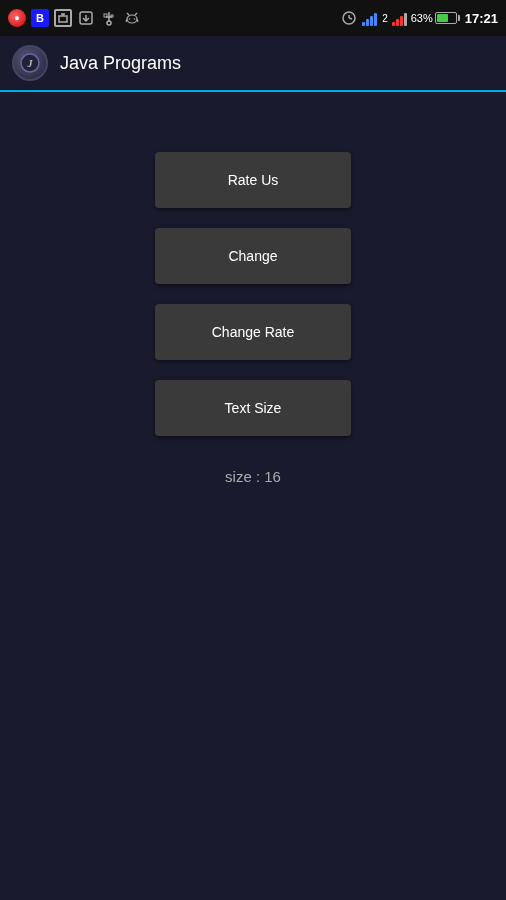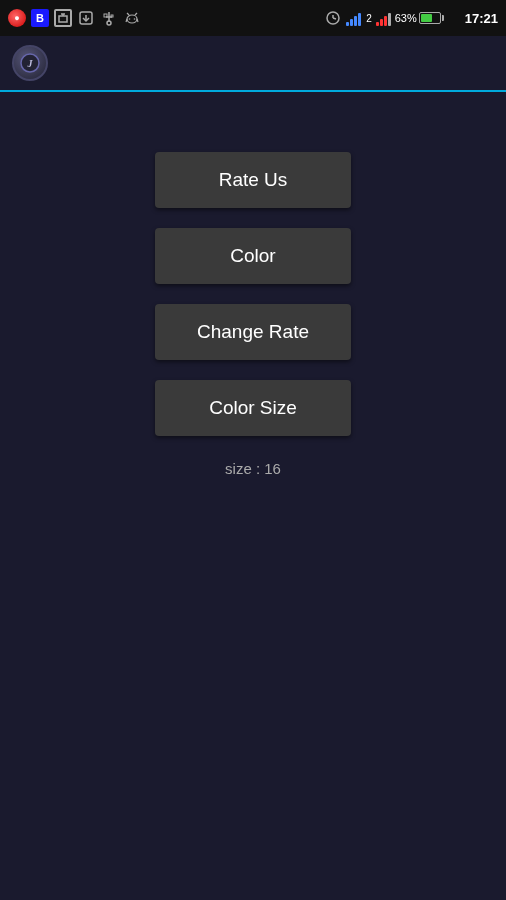--- a/index.html
+++ b/index.html
@@ -145,21 +145,21 @@
       height: 100%;
       width: 63%;
       background-color: #44cc44;
       border-radius: 1px;
     }
 
     .time-text {
       color: white;
       font-size: 13px;
       font-weight: bold;
-      margin-left: 20px;
+      margin-left: 4px;
     }
 
     
     .app-header {
       width: 100%;
       height: 56px;
       background-color: #1a1a2e;
       border-bottom: 2px solid #00aadd;
       display: flex;
       align-items: center;
@@ -199,32 +199,32 @@
       gap: 20px;
     }
 
     .menu-button {
       width: 196px;
       height: 56px;
       background-color: #3a3a3a;
       border: none;
       border-radius: 4px;
       color: white;
-      font-size: 19px;
+      font-size: 14px;
       cursor: pointer;
       display: flex;
       align-items: center;
       justify-content: center;
       box-shadow: 0 2px 4px rgba(0,0,0,0.5);
     }
 
     .size-text {
       color: #aaaaaa;
       font-size: 15px;
-      margin-top: 4px;
+      margin-top: 12px;
     }
 
     
     .usb-icon {
       display: flex;
       align-items: center;
       justify-content: center;
     }
 
     .android-icon {
@@ -319,28 +319,29 @@
   </div>
 </div>
 
 <div class="app-header">
   <div class="app-icon">
     <svg width="22" height="22" viewBox="0 0 22 22">
       <circle cx="11" cy="11" r="9" stroke="#6666aa" stroke-width="1.5" fill="#222233"></circle>
       <text x="11" y="15" text-anchor="middle" font-size="10" fill="#bbbbdd" font-family="serif" font-style="italic">J</text>
     </svg>
   </div>
+  <span class="app-title">Java Programs</span>
 </div>
 
 <div class="main-content">
 
   <button class="menu-button">Rate Us</button>
 
-  <button class="menu-button">Color</button>
+  <button class="menu-button">Change</button>
 
   <button class="menu-button">Change Rate</button>
 
 
-  <button class="menu-button">Color Size</button>
+  <button class="menu-button">Text Size</button>
 
   <span class="size-text">size : 16</span>
 
 </div>
 
 </body></html>

